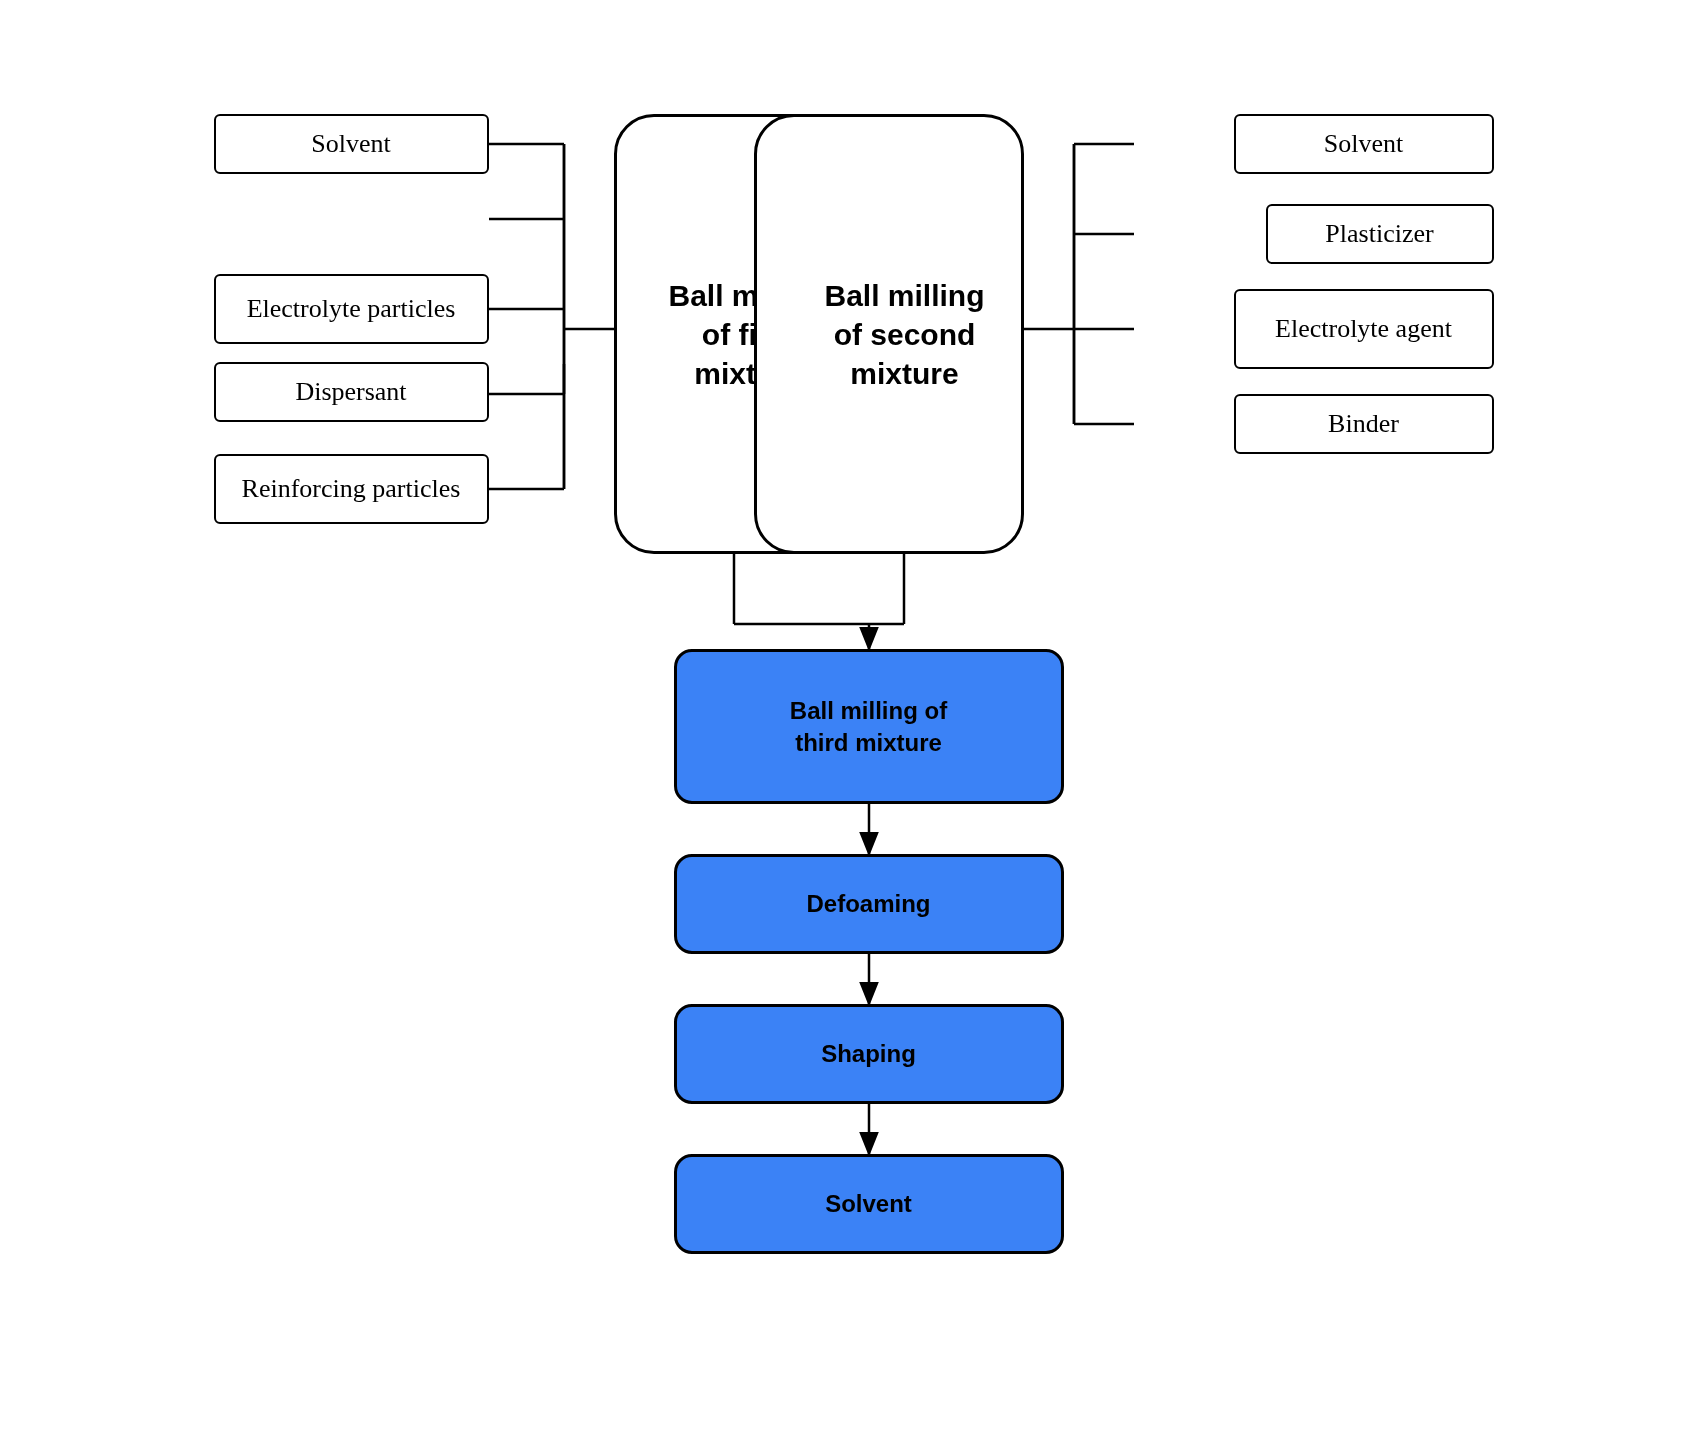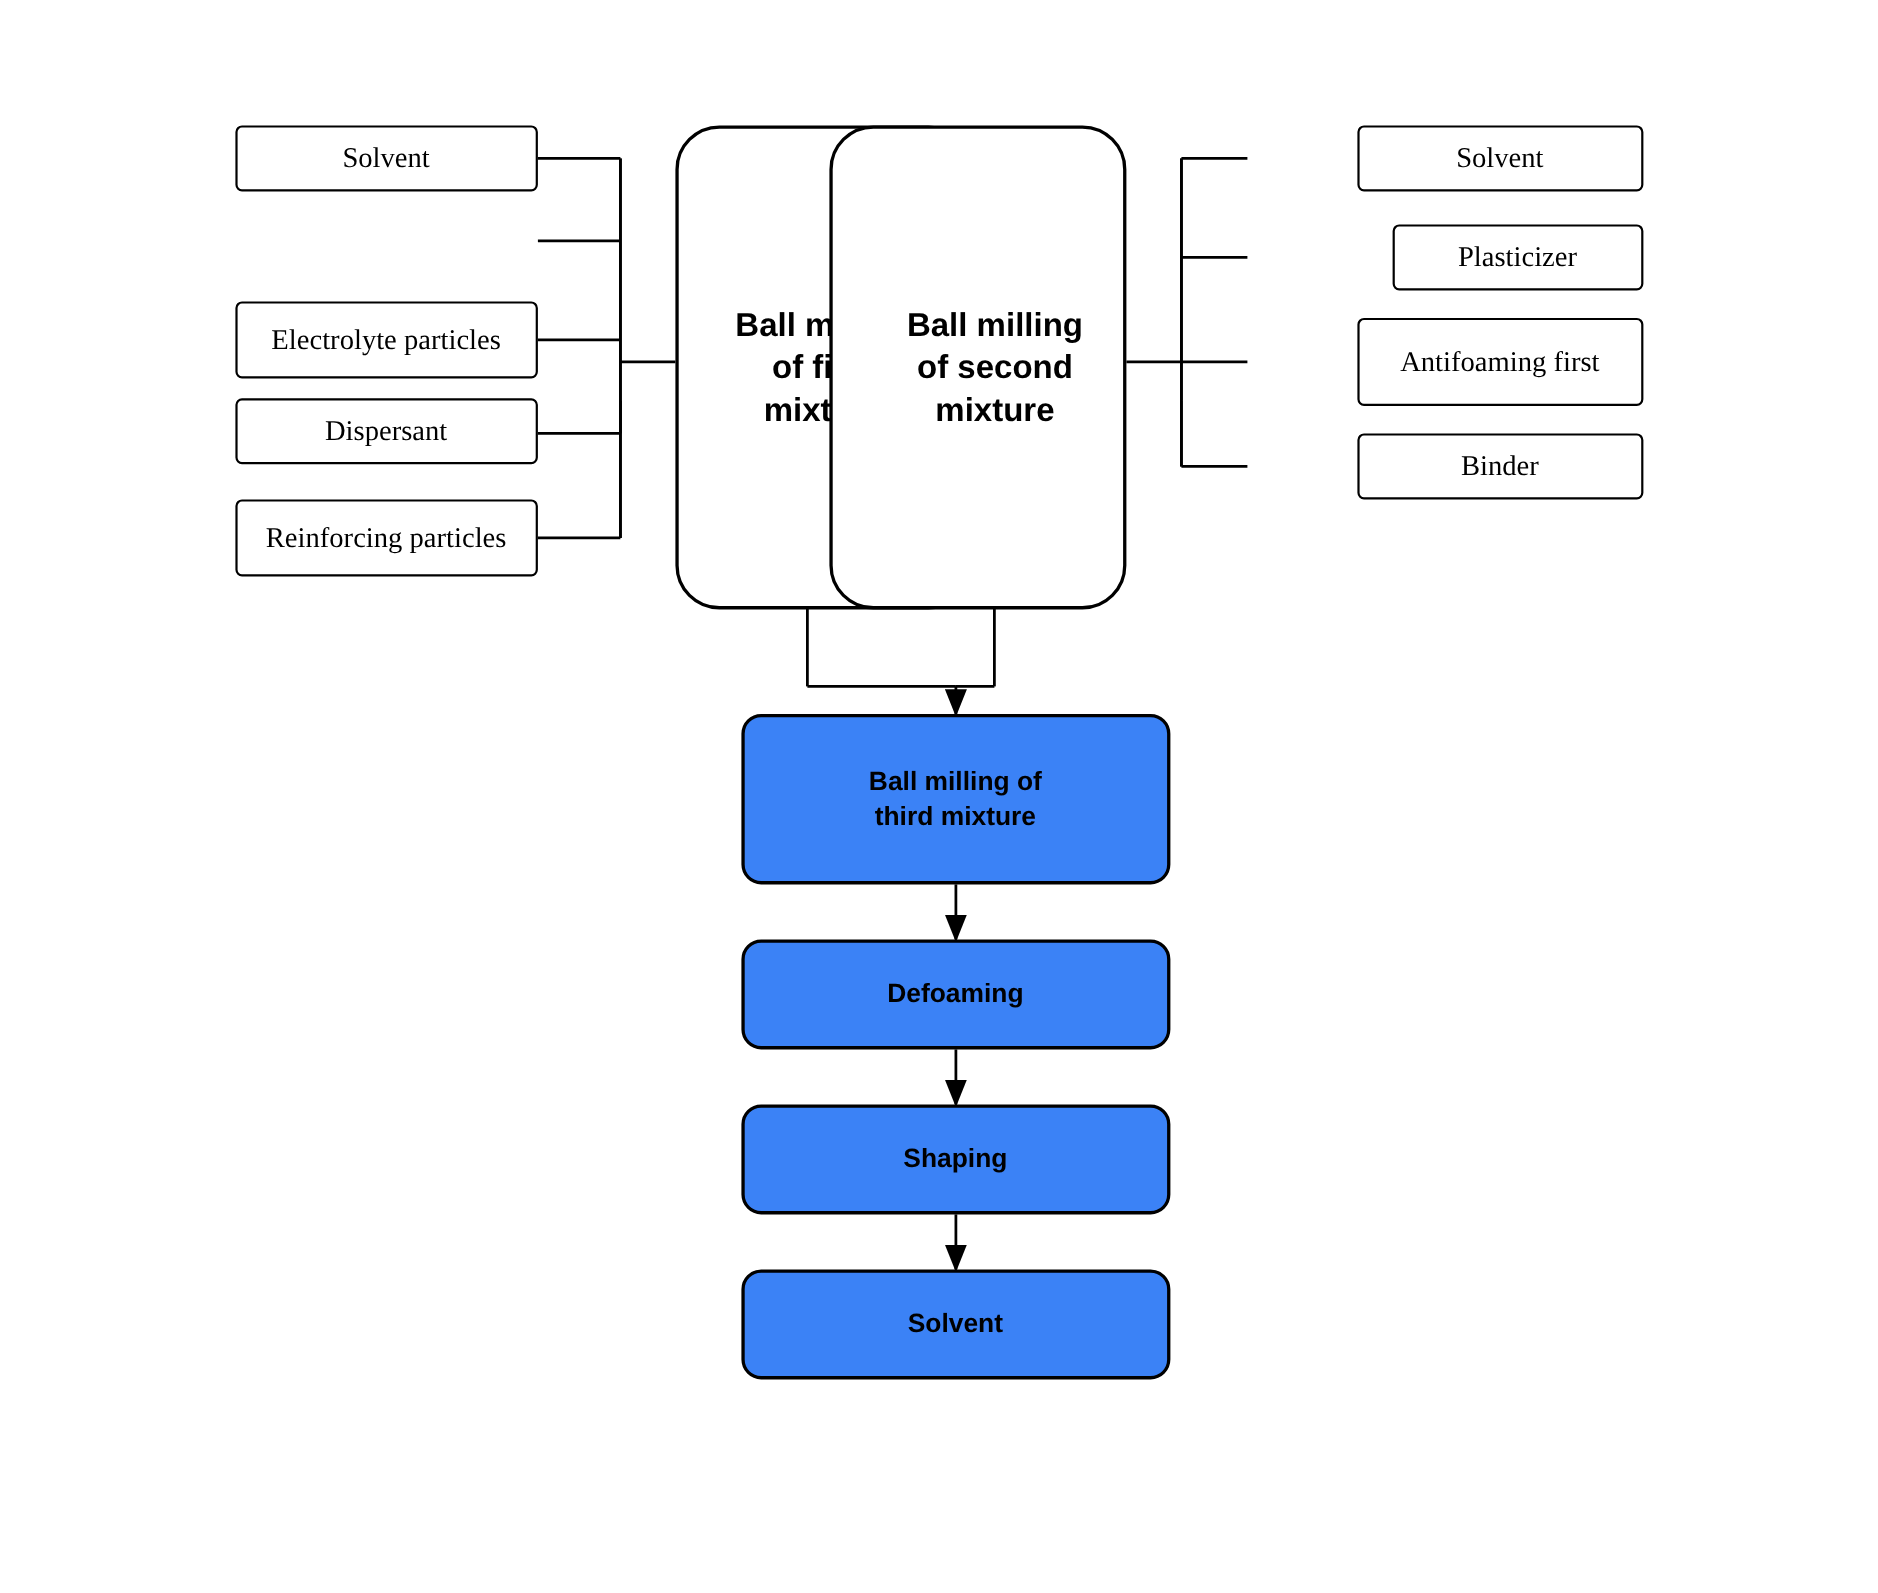--- a/index.html
+++ b/index.html
@@ -165,21 +165,21 @@
 
   <div class="input-box" style="right:60px; top:80px; width:260px; height:60px;">
     <span>Solvent</span>
   </div>
 
   <div class="input-box" style="right:60px; top:170px; width:228px; height:60px;">
     <span>Plasticizer</span>
   </div>
 
   <div class="input-box" style="right:60px; top:255px; width:260px; height:80px;">
-    <span>Antifoaming first</span>
+    <span>Electrolyte agent</span>
   </div>
 
   <div class="input-box" style="right:60px; top:360px; width:260px; height:60px;">
     <span>Binder</span>
   </div>
 
   <div class="process-box-large" style="left:460px; top:80px; width:270px; height:440px; font-size:30px;">
     <span style="white-space:pre-line;">Ball milling
 of first
 mixture</span>

